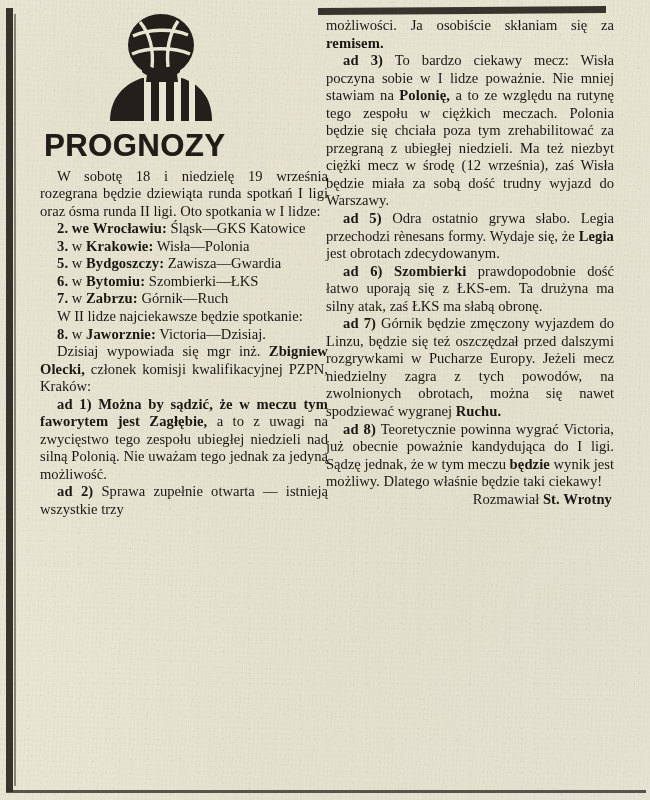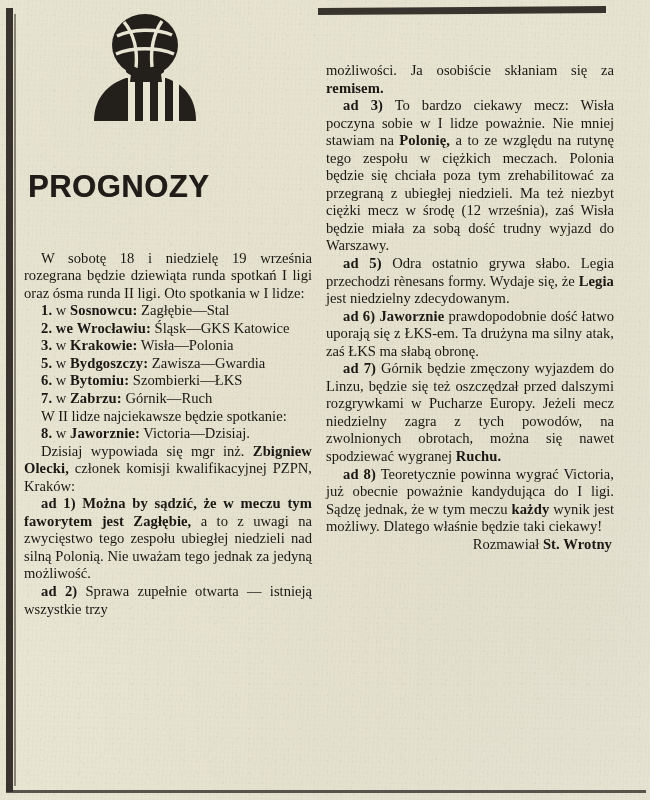--- a/index.html
+++ b/index.html
@@ -81,21 +81,21 @@
     position: absolute;
     left: 0;
     top: 0;
     width: 650px;
     height: 800px;
   }
   .col {
     position: absolute;
     top: 0;
   }
-  .col-left  { left: 24px;  width: 288px; }
+  .col-left  { left: 40px;  width: 288px; }
   .col-right { left: 326px; width: 288px; }
 
   
   .masthead {
     padding-top: 14px;
     margin-bottom: 4px;
   }
   .logo-wrap {
     display: block;
     margin: 0 0 4px 62px;
@@ -138,21 +138,20 @@
     text-indent: 0;
     text-align: right;
     padding-right: 2px;
   }
   .col-left .body-text  { padding-top: 2px; }
   .col-right .body-text { padding-top: 17px; }
 
   
   .body-text, .headline {
     filter: contrast(1.06) saturate(0.92);
-    margin-top: 45px;
   }
 </style>
 </head>
 <body>
 
 <div id="page">
 
   <div id="grain"></div>
 
   <div class="rule-left"></div>
@@ -197,26 +196,20 @@
 
         <h1 class="headline">
           <span class="hl-line">PROGNOZY</span>
         </h1>
       </div>
 
       <div class="body-text">
 
         <p>W sobotę 18 i niedzielę 19 września rozegrana będzie dziewiąta runda spotkań I ligi oraz ósma runda II ligi. Oto spotkania w I lidze:</p>
 
-        <p>
-          <b>1.</b>
-          <span>w</span>
-          <b>Sosnowcu:</b>
-          <span>Zagłębie—Stal</span>
-        </p>
 
         <p>
           <b>2.</b>
           <b>we</b>
           <b>Wrocławiu:</b>
           <span>Śląsk—GKS Katowice</span>
         </p>
 
         <p>
           <b>3.</b>
@@ -289,39 +282,39 @@
           <span>To bardzo ciekawy mecz: Wisła poczyna sobie w I lidze poważnie. Nie mniej stawiam na</span>
           <b>Polonię,</b>
           <span>a to ze względu na rutynę tego zespołu w ciężkich meczach. Polonia będzie się chciała poza tym zrehabilitować za przegraną z ubiegłej niedzieli. Ma też niezbyt ciężki mecz w środę (12 września), zaś Wisła będzie miała za sobą dość trudny wyjazd do Warszawy.</span>
         </p>
 
 
         <p>
           <b>ad 5)</b>
           <span>Odra ostatnio grywa słabo. Legia przechodzi rènesans formy. Wydaje się, że</span>
           <b>Legia</b>
-          <span>jest niedzielny zdecydowanym.</span>
+          <span>jest obrotach zdecydowanym.</span>
         </p>
 
         <p>
           <b>ad 6)</b>
-          <b>Jaworznie</b>
+          <b>Szombierki</b>
           <span>prawdopodobnie dość łatwo uporają się z ŁKS-em. Ta drużyna ma silny atak, zaś ŁKS ma słabą obronę.</span>
         </p>
 
         <p>
           <b>ad 7)</b>
           <span>Górnik będzie zmęczony wyjazdem do Linzu, będzie się też oszczędzał przed dalszymi rozgrywkami w Pucharze Europy. Jeżeli mecz niedzielny zagra z tych powodów, na zwolnionych obrotach, można się nawet spodziewać wygranej</span>
           <b>Ruchu.</b>
         </p>
 
         <p>
           <b>ad 8)</b>
           <span>Teoretycznie powinna wygrać Victoria, już obecnie poważnie kandydująca do I ligi. Sądzę jednak, że w tym meczu</span>
-          <b>każdy</b>
+          <b>będzie</b>
           <span>wynik jest możliwy. Dlatego właśnie będzie taki ciekawy!</span>
         </p>
 
         <p class="signature">
           <span>Rozmawiał</span>
           <b>St. Wrotny</b>
         </p>
       </div>
     </div>
 

